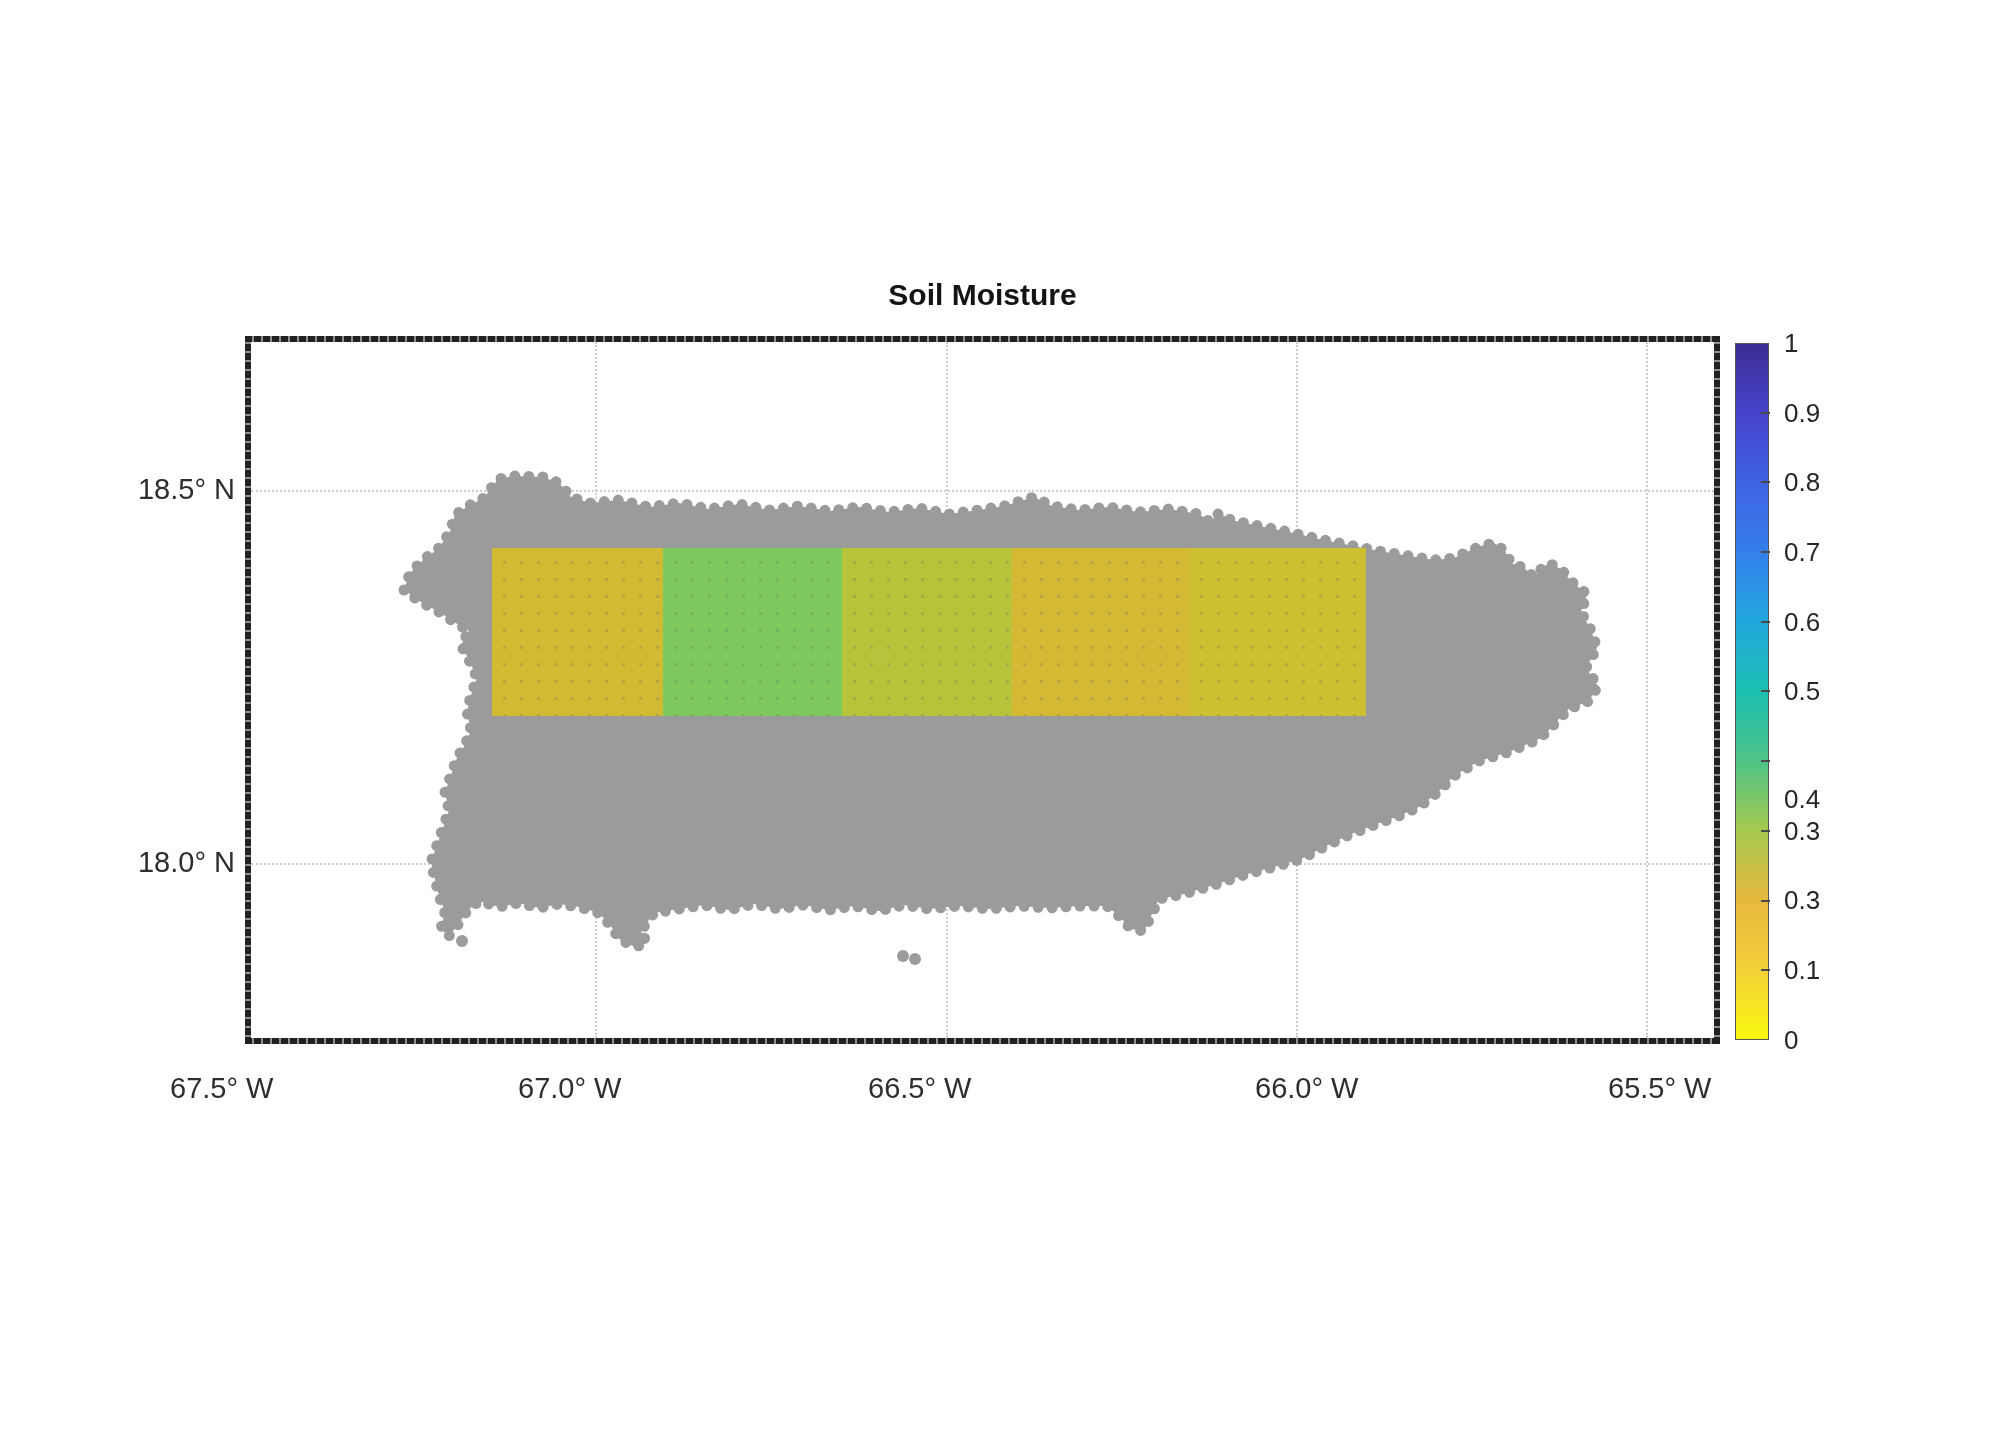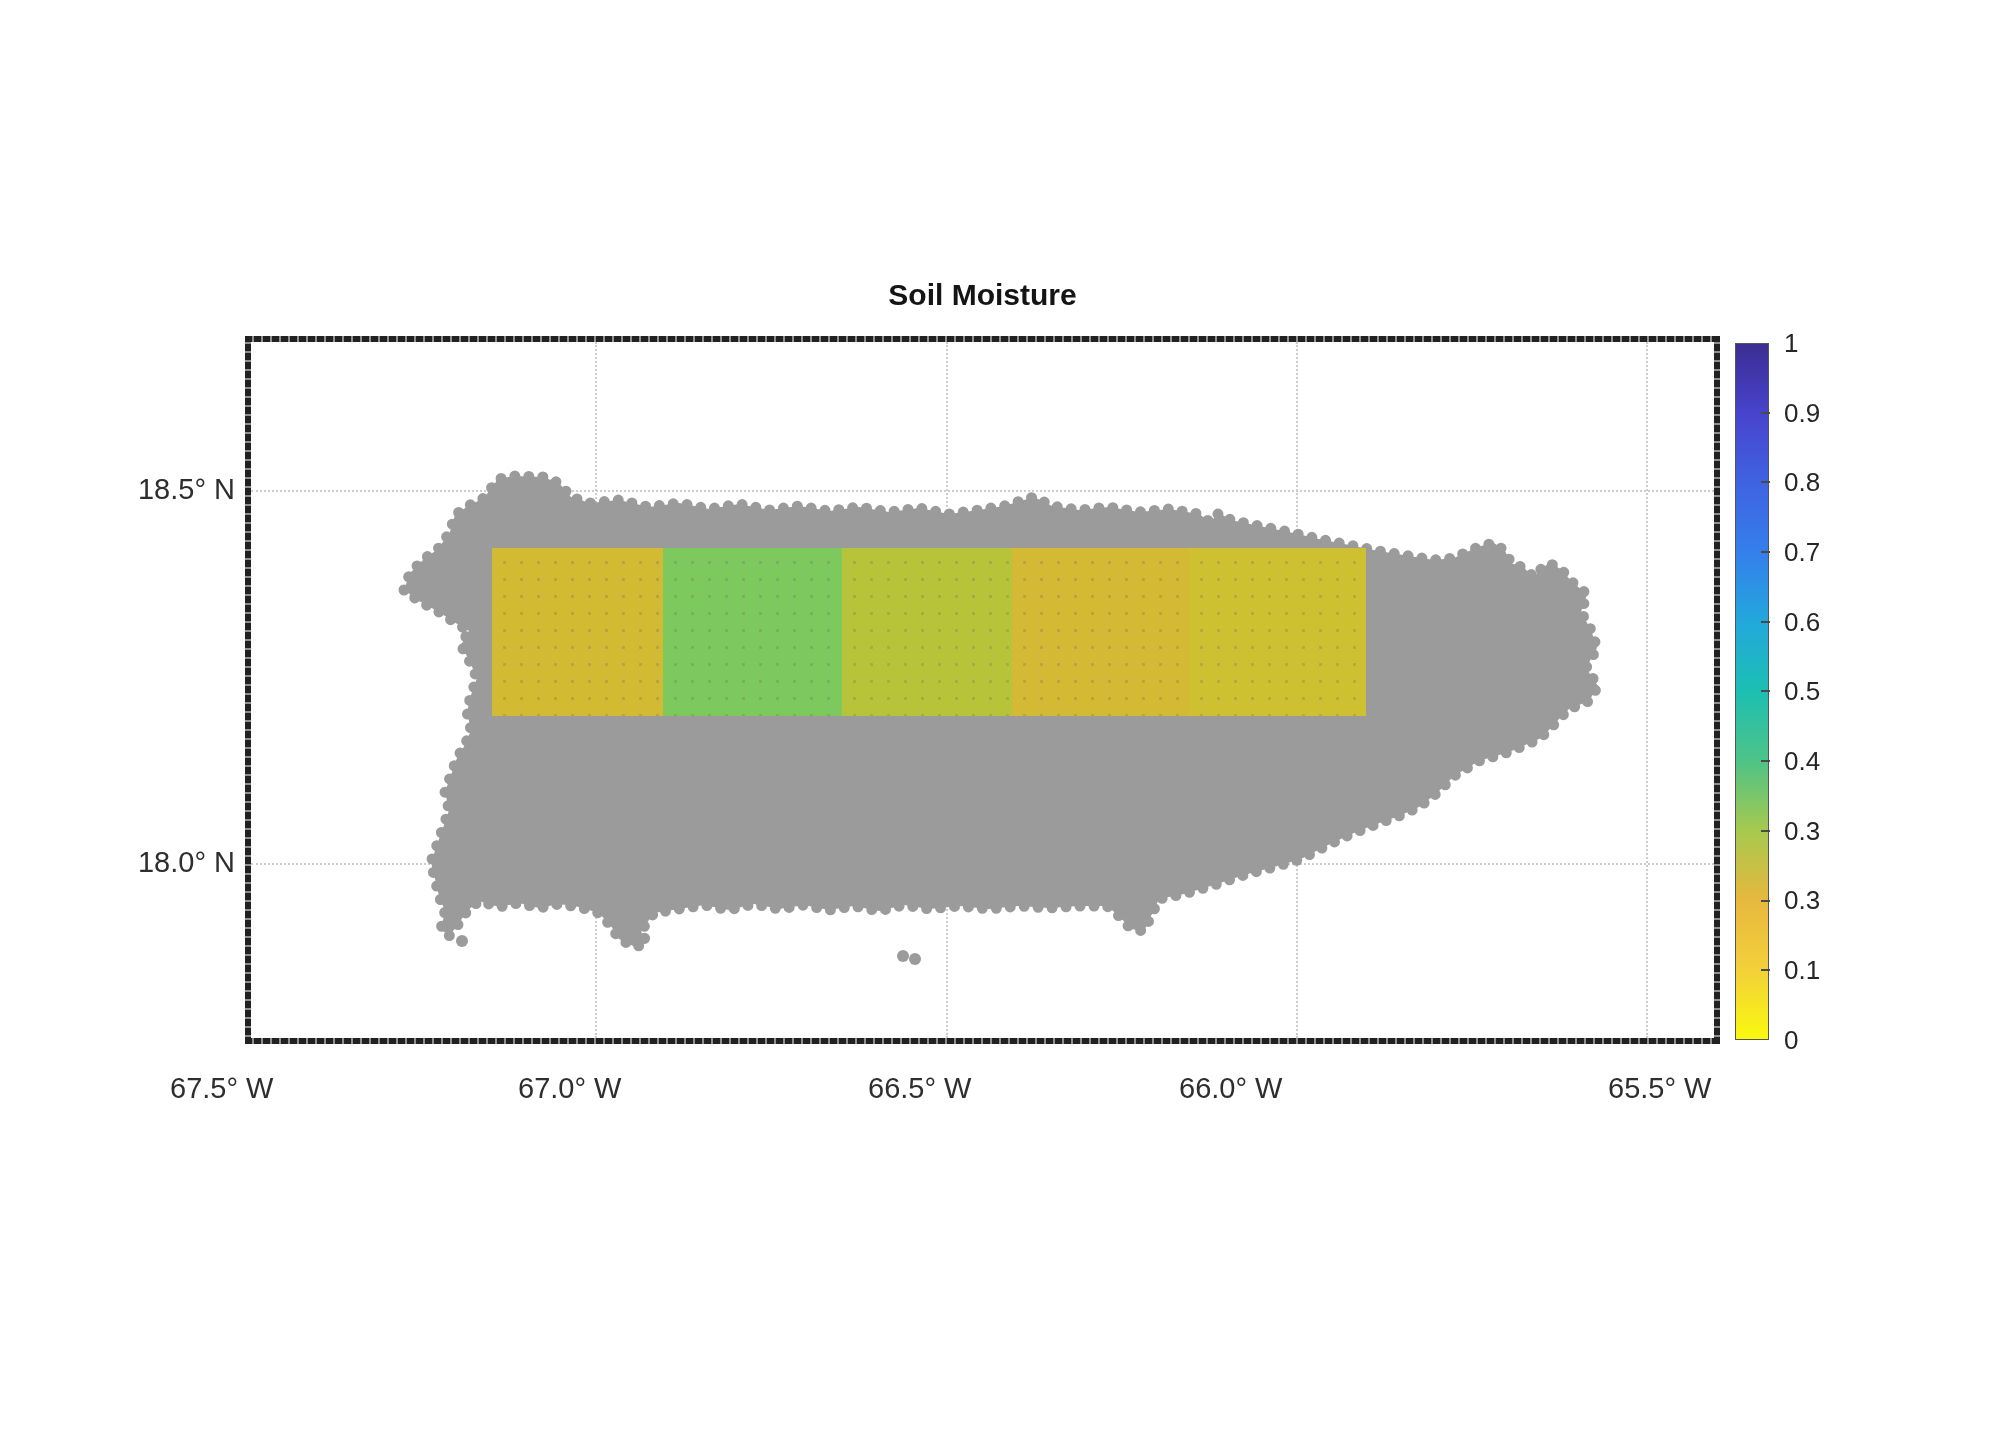--- a/index.html
+++ b/index.html
@@ -98,21 +98,21 @@
   </div>
 
   <div class="frame" id="frame-top"></div>
   <div class="frame" id="frame-bottom"></div>
   <div class="frame" id="frame-left"></div>
   <div class="frame" id="frame-right"></div>
 
   <div class="xtick" style="left:170px">67.5° W</div>
   <div class="xtick" style="left:518px">67.0° W</div>
   <div class="xtick" style="left:868px">66.5° W</div>
-  <div class="xtick" style="left:1179px">66.0° W</div>
+  <div class="xtick" style="left:1255px">66.0° W</div>
   <div class="xtick" style="left:1608px">65.5° W</div>
 
   <div class="ytick" style="top:473px">18.5° N</div>
   <div class="ytick" style="top:846px">18.0° N</div>
 
   <div id="colorbar"></div>
   <div class="cbdash" style="top:412px"></div>
   <div class="cbdash" style="top:481px"></div>
   <div class="cbdash" style="top:551px"></div>
   <div class="cbdash" style="top:621px"></div>
@@ -121,19 +121,19 @@
   <div class="cbdash" style="top:830px"></div>
   <div class="cbdash" style="top:900px"></div>
   <div class="cbdash" style="top:969px"></div>
 
   <div class="cbtick" style="top:328px">1</div>
   <div class="cbtick" style="top:398px">0.9</div>
   <div class="cbtick" style="top:467px">0.8</div>
   <div class="cbtick" style="top:537px">0.7</div>
   <div class="cbtick" style="top:607px">0.6</div>
   <div class="cbtick" style="top:676px">0.5</div>
-  <div class="cbtick" style="top:746px">0.4</div>
+  <div class="cbtick" style="top:784px">0.4</div>
   <div class="cbtick" style="top:816px">0.3</div>
   <div class="cbtick" style="top:885px">0.3</div>
   <div class="cbtick" style="top:955px">0.1</div>
   <div class="cbtick" style="top:1025px">0</div>
 
 </div>
 
 </body></html>

